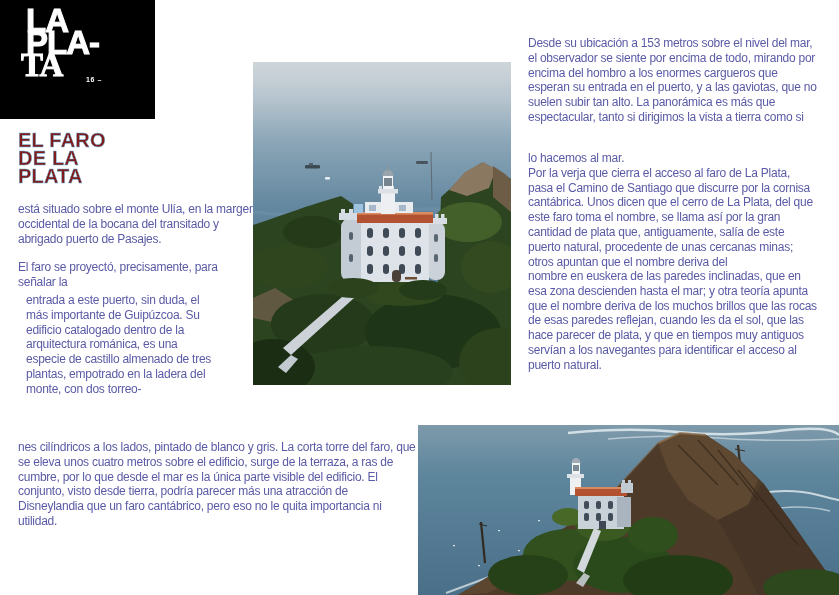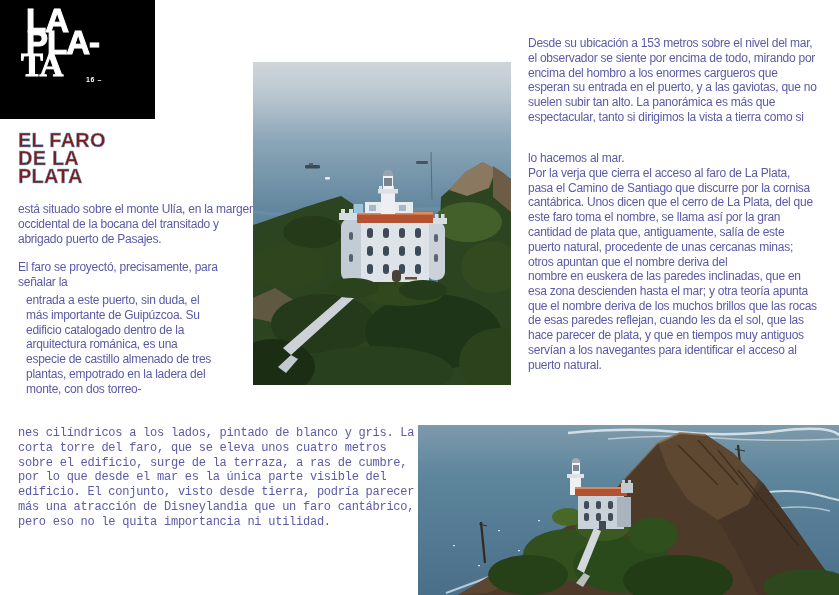--- a/index.html
+++ b/index.html
@@ -17,21 +17,21 @@
   .issue{position:absolute;left:86px;top:76px;color:#ffffff;font-size:7px;font-weight:bold;letter-spacing:0.6px;}
   
   .title{position:absolute;left:18px;top:131px;margin:0;color:#7f1d1d;font-weight:bold;
          font-size:20px;line-height:18px;letter-spacing:0.2px;-webkit-text-stroke:0.4px #65b2db;}
   .title span{display:block;}
   
   .body{position:absolute;color:#5a5aa6;font-size:12px;line-height:14.8px;letter-spacing:-0.25px;}
   .p-left1{left:18px;top:202px;width:240px;}
   .p-left2{left:18px;top:260px;width:240px;}
   .p-left3{left:18px;top:293px;width:192px;margin-left:8px;}
-  .p-left4{left:18px;top:426px;width:398px;font-family:Liberation Mono, monospace;}
+  .p-left4{left:18px;top:440px;width:398px;}
   .p-left5{left:18px;top:515px;width:398px;}
   .p-right1{left:528px;top:36px;width:290px;}
   .p-right2{left:528px;top:151px;width:290px;}
   .p-right3{left:528px;top:269px;width:290px;}
   
   .photo{position:absolute;overflow:hidden;}
   .photo1{left:253px;top:62px;width:258px;height:323px;}
   .photo2{left:418px;top:425px;width:421px;height:170px;}
   .photo svg{display:block;}
 </style>

